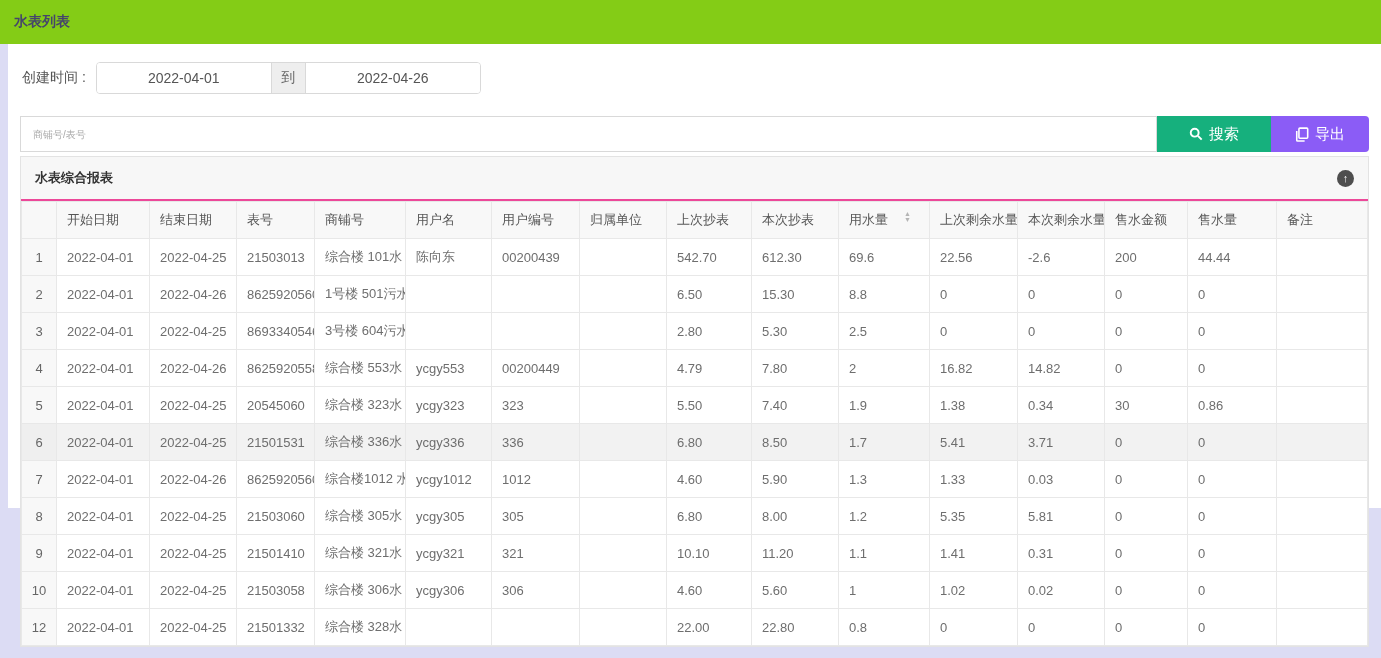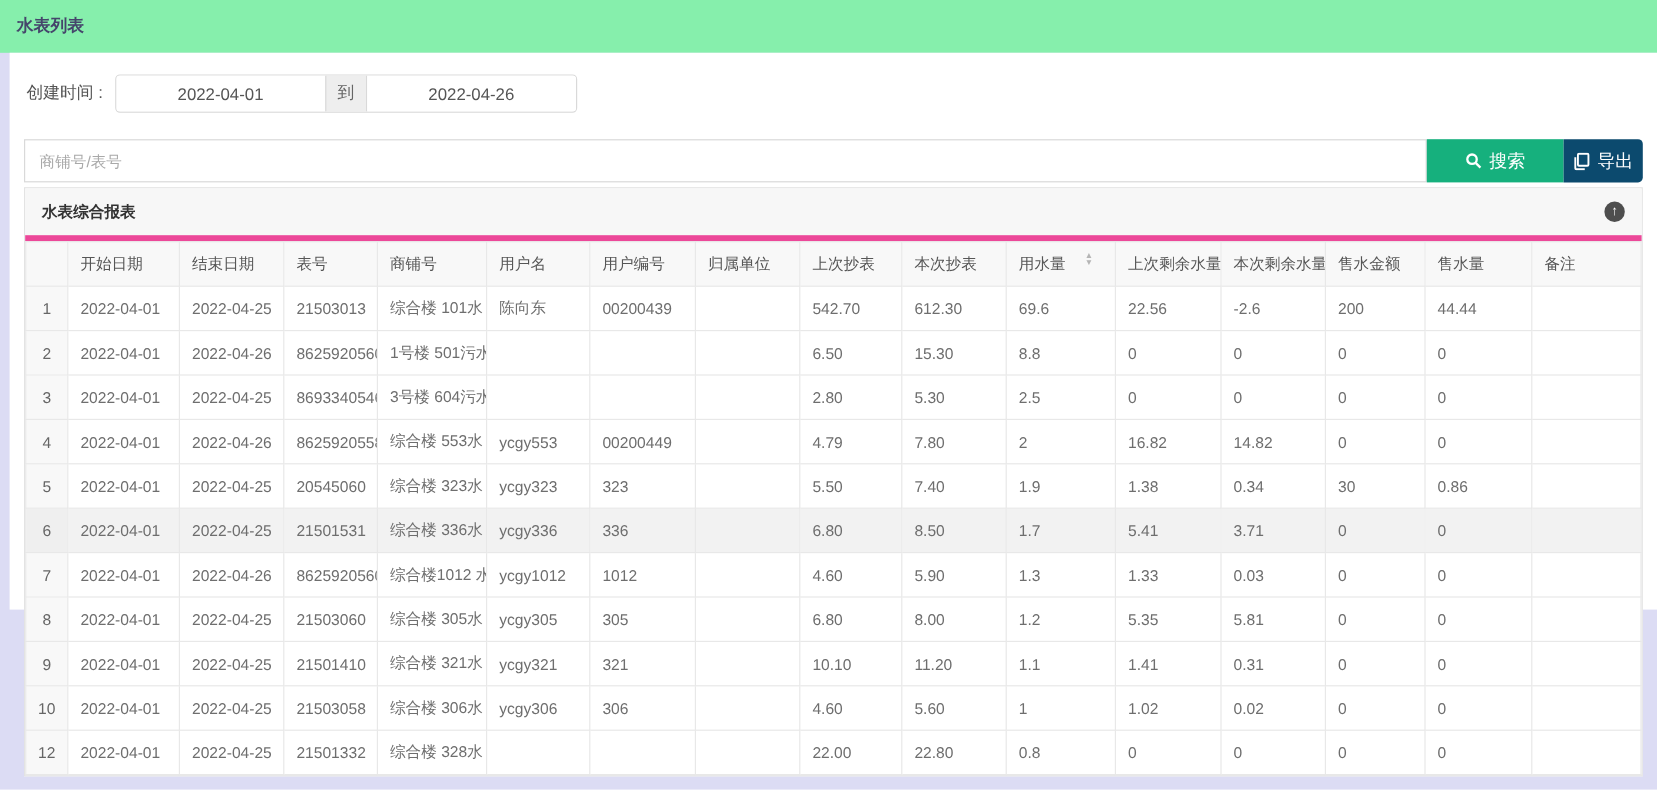--- a/index.html
+++ b/index.html
@@ -5,21 +5,21 @@
   * { margin:0; padding:0; box-sizing:border-box; }
   html,body { width:1381px; height:658px; overflow:hidden; }
   body {
     font-family:"Liberation Sans","DejaVu Sans",sans-serif;
     background:#dcdcf4;
     color:#666;
   }
   
   .titlebar {
     height:44px; width:100%;
-    background:#86efac;
+    background:#84cc16;
     display:flex; align-items:center;
     padding-left:14px;
     font-size:14px; font-weight:bold; color:#45456b;
   }
   
   .content {
     background:#ffffff;
     margin-left:8px;
     width:1373px;
     height:464px;
@@ -48,42 +48,42 @@
     font-size:14px; color:#666;
   }
   
   .search-row {
     display:flex; align-items:stretch;
     margin:22px 12px 0 12px;
     height:36px;
   }
   .search-input {
     flex:1; border:1px solid #d9d9d9; background:#fff;
-    padding:0 12px; font-size:13px; color:#c2410c; outline:none;
+    padding:0 12px; font-size:10px; color:#c2410c; outline:none;
     font-family:"Liberation Sans","DejaVu Sans",sans-serif;
   }
   .search-input::placeholder { color:#a9a9a9; }
   .btn {
     display:flex; align-items:center; justify-content:center;
     gap:6px; border:none; cursor:pointer;
     font-size:15px; color:#fff; padding:0 32px;
     font-family:"Liberation Sans","DejaVu Sans",sans-serif;
   }
   .btn-search { background:#16b07d; }
-  .btn-export { background:#0c4a6e; border-radius:0 4px 4px 0; padding:0 8px;align-items:center; }
+  .btn-export { background:#8b5cf6; border-radius:0 4px 4px 0; padding:0 24px;align-items:center; }
   .btn svg { display:block; }
   
   .card {
     margin:4px 12px 0 12px;
     border:1px solid #e3e3e3;
     background:#fff;
   }
   .card-header {
     height:44px; background:#f7f7f7;
-    border-bottom:5px solid #ec4899;
+    border-bottom:2px solid #ec4899;
     display:flex; align-items:center; justify-content:space-between;
     padding:0 14px;
     font-size:13px; font-weight:bold; color:#333;
   }
   .up-circle {
     width:17px; height:17px; border-radius:50%;
     background:#4e4e4e; color:#fff;
     display:flex; align-items:center; justify-content:center;
     font-size:11px; line-height:1; cursor:pointer;
   }

